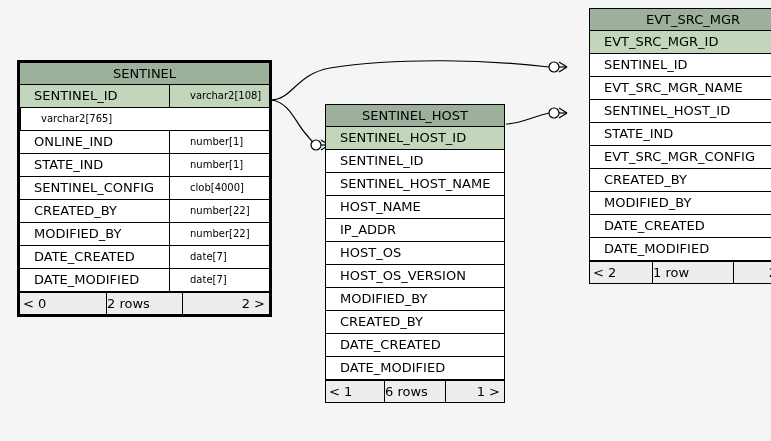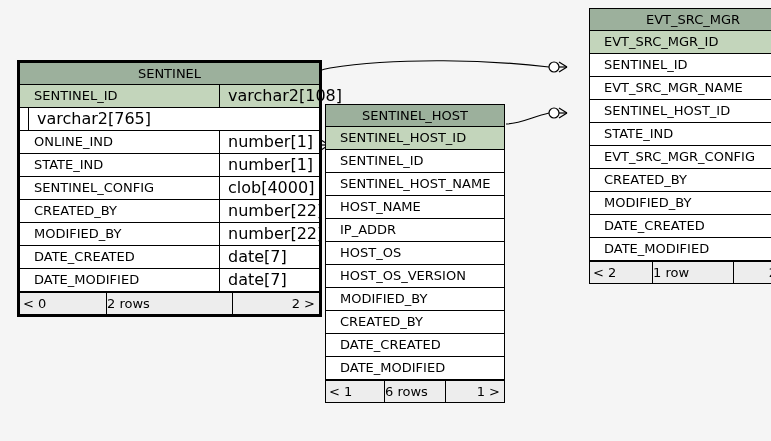--- a/index.html
+++ b/index.html
@@ -73,28 +73,27 @@
     font-size: 13px;
     line-height: 22px;
     padding-left: 14px;
     color: #000;
     white-space: nowrap;
     overflow: hidden;
     box-sizing: border-box;
   }
   .cell-type {
     flex: 0 0 auto;
-    font-size: 16px;
+    font-size: 10px;
     line-height: 22px;
-    padding-left: 8px;
+    padding-left: 20px;
     color: #000;
     white-space: nowrap;
     border-left: 1px solid #000;
     box-sizing: border-box;
-    margin-left: 8px;
   }
 
   
   .footer {
     display: flex;
     height: 22px;
     background: #ededed;
     border-top: 1px solid #000;
     box-sizing: border-box;
   }
@@ -119,21 +118,21 @@
   .f-next {
     flex: 0 0 auto;
     padding-right: 4px;
     text-align: right;
   }
 
   
   #tbl-sentinel {
     left: 17px;
     top: 60px;
-    width: 305px;
+    width: 255px;
   }
   #tbl-sentinel .cell-type { width: 100px; }
   #tbl-sentinel .f-prev  { width: 86px; }
   #tbl-sentinel .f-next  { width: 86px; }
 
   #tbl-sentinel-host {
     left: 325px;
     top: 104px;
     width: 180px;
   }

